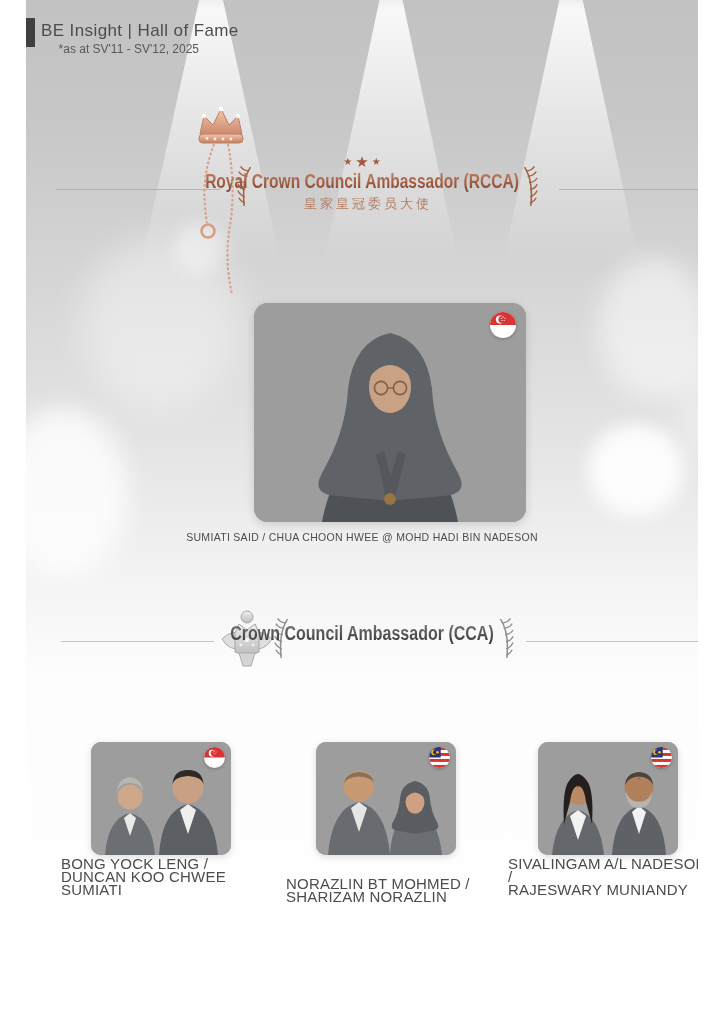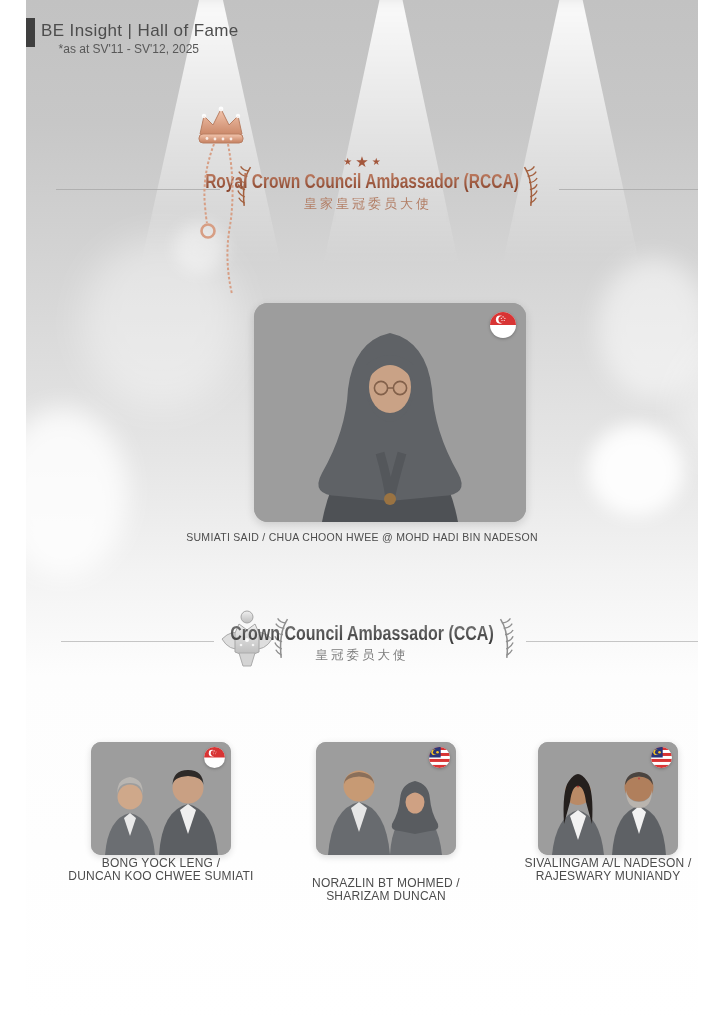--- a/index.html
+++ b/index.html
@@ -42,22 +42,22 @@
   .card-lg{position:absolute;left:228px;top:303px;width:272px;height:219px;border-radius:14px;
     overflow:hidden;background:#9d9d9d;box-shadow:0 3px 10px rgba(0,0,0,.14);}
   .card-sm{position:absolute;top:742px;width:140px;height:113px;border-radius:10px;
     overflow:hidden;background:#9d9d9d;box-shadow:0 2px 7px rgba(0,0,0,.14);}
   .card-sm.c1{left:65px;} .card-sm.c2{left:290px;} .card-sm.c3{left:512px;}
   .flag{position:absolute;filter:drop-shadow(0 1px 1.5px rgba(0,0,0,.25));}
   .flag.lg{right:10px;top:9px;width:26px;height:26px;}
   .flag.sm{right:6px;top:5px;width:21px;height:21px;}
   .caption-lg{position:absolute;left:0;right:0;top:531px;text-align:center;
     font-size:10.5px;color:#4c4c4c;letter-spacing:.3px;}
-  .caption-sm{position:absolute;top:857px;width:200px;text-align:center;
-    font-size:12px;line-height:13px;color:#4c4c4c;letter-spacing:.2px;}
+  .caption-sm{position:absolute;top:857px;width:200px;
+    font-size:15px;line-height:13px;color:#4c4c4c;letter-spacing:.2px;}
   .caption-sm.c1{left:35px;} .caption-sm.c2{left:260px;margin-top:20px;} .caption-sm.c3{left:482px;}
   .pin{position:absolute;}
   .photo{display:block;width:100%;height:100%;}
 </style>
 </head>
 <body>
 
 <div class="page">
 
   <svg width="0" height="0" style="position:absolute" aria-hidden="true">
@@ -168,21 +168,20 @@
     <circle cx="23" cy="38" r="1.3" fill="#fff" opacity=".8"></circle>
     <circle cx="35" cy="38" r="1.3" fill="#fff" opacity=".8"></circle>
   </svg>
   <svg class="laurel silver" style="left:248px;top:616px;">
       <use href="#laurel-branch"></use>
     </svg>
   <svg class="laurel silver flip" style="left:470px;top:616px;">
       <use href="#laurel-branch"></use>
     </svg>
   <div class="sec-title cca-title">Crown Council Ambassador (CCA)</div>
-  <div class="cca-zh">皇冠委员大使</div>
 
   <div class="card-sm c1">
     <svg class="photo" viewBox="0 0 140 113" preserveAspectRatio="none">
       <rect width="140" height="113" fill="#9d9d9d"></rect>
       <path d="M68,113 Q71,68 97,62 Q123,68 127,113 Z" fill="#5c5f63"></path>
       <path d="M89,68 L97,62 L105,68 L97,92 Z" fill="#efefef"></path>
       <circle cx="97" cy="46" r="15.5" fill="#c9a083"></circle>
       <path d="M81.5,44 Q81.5,28 97,28 Q112.5,28 112.5,44 Q112.5,35 97,34 Q81.5,35 81.5,44 Z" fill="#2e2a28"></path>
       <path d="M14,113 Q17,76 39,71 Q61,76 64,113 Z" fill="#6b6e72"></path>
       <path d="M33,76 L39,71 L45,76 L39,94 Z" fill="#e9e9e9"></path>
@@ -232,21 +231,21 @@
         <rect y="22.2" width="26" height="3.8" fill="#d83434"></rect>
         <rect width="14.5" height="13" fill="#2a3578"></rect>
         <circle cx="6.3" cy="6.5" r="3.5" fill="#f2c428"></circle>
         <circle cx="7.9" cy="6.5" r="3" fill="#2a3578"></circle>
         <circle cx="10.6" cy="6.5" r="1.6" fill="#f2c428"></circle>
       </g>
     </svg>
   </div>
   <div class="caption-sm c2">
     <div>NORAZLIN BT MOHMED /</div>
-    <div>SHARIZAM DUNCAN</div>
+    <div>SHARIZAM NORAZLIN</div>
   </div>
 
   <div class="card-sm c3">
     <svg class="photo" viewBox="0 0 140 113" preserveAspectRatio="none">
       <rect width="140" height="113" fill="#9d9d9d"></rect>
       <path d="M14,113 Q18,74 40,68 Q62,74 66,113 Z" fill="#64676b"></path>
       <path d="M32,74 L40,68 L48,74 L40,98 Z" fill="#f2f2f2"></path>
       <circle cx="40" cy="50" r="13" fill="#b98a66"></circle>
       <path d="M26,82 Q24,48 31,39 Q36,32 40,32 Q44,32 49,39 Q56,48 54,82 L48,60 Q46,44 40,44 Q34,44 32,60 Z" fill="#241f1d"></path>
       <circle cx="40" cy="44.5" r=".9" fill="#a33"></circle>

